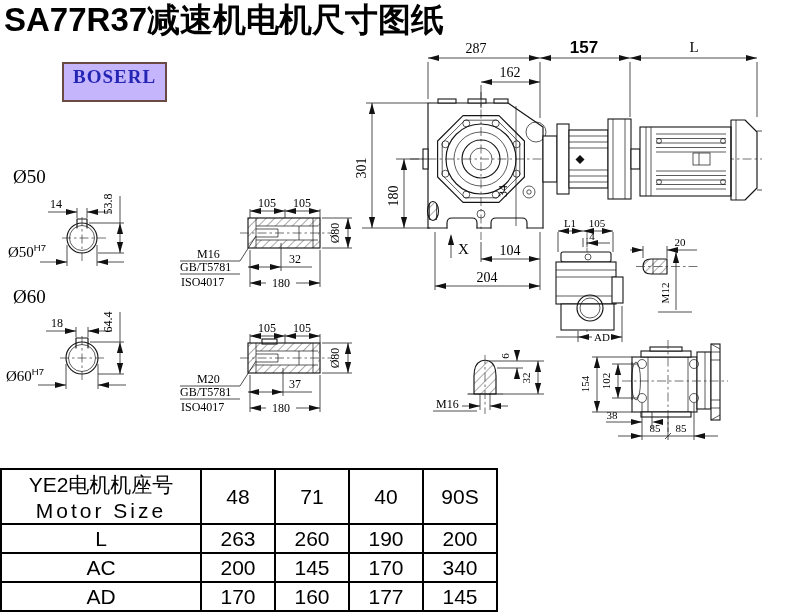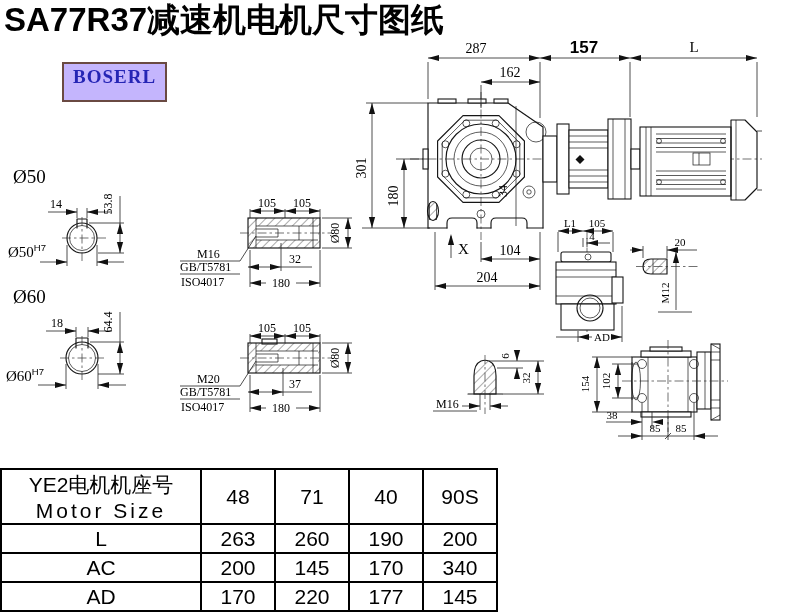--- a/index.html
+++ b/index.html
@@ -421,21 +421,21 @@
       <tr class="vrow">
         <td class="c0">AC</td>
         <td class="cv">200</td>
         <td class="cv">145</td>
         <td class="cv">170</td>
         <td class="cv">340</td>
       </tr>
       <tr class="vrow">
         <td class="c0">AD</td>
         <td class="cv">170</td>
-        <td class="cv">220</td>
+        <td class="cv">160</td>
         <td class="cv">177</td>
         <td class="cv">145</td>
       </tr>
     </tbody>
       </table>
   </div>
 
 </div>
 
 </body></html>

